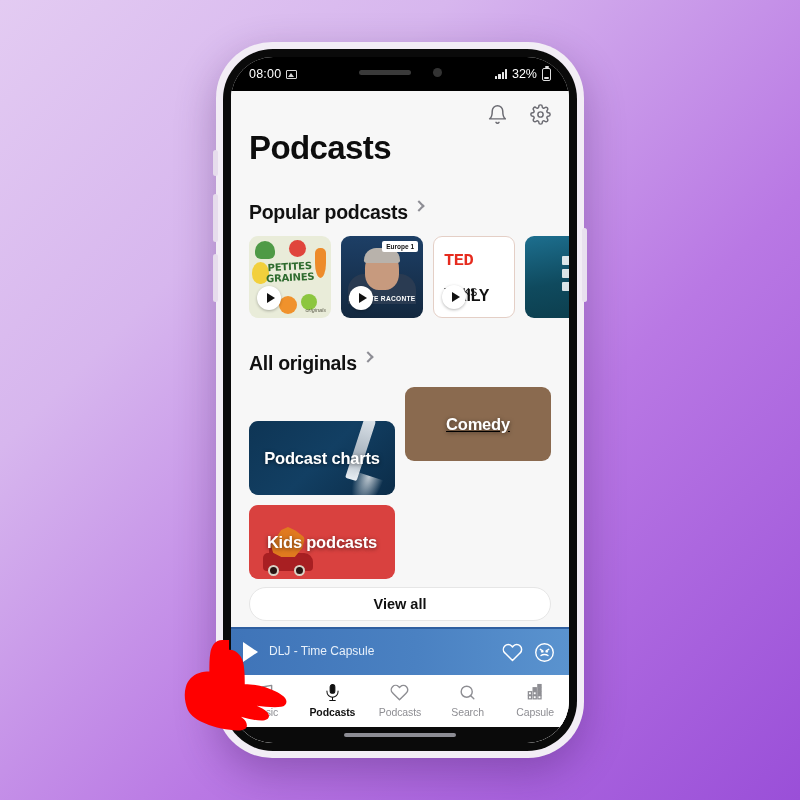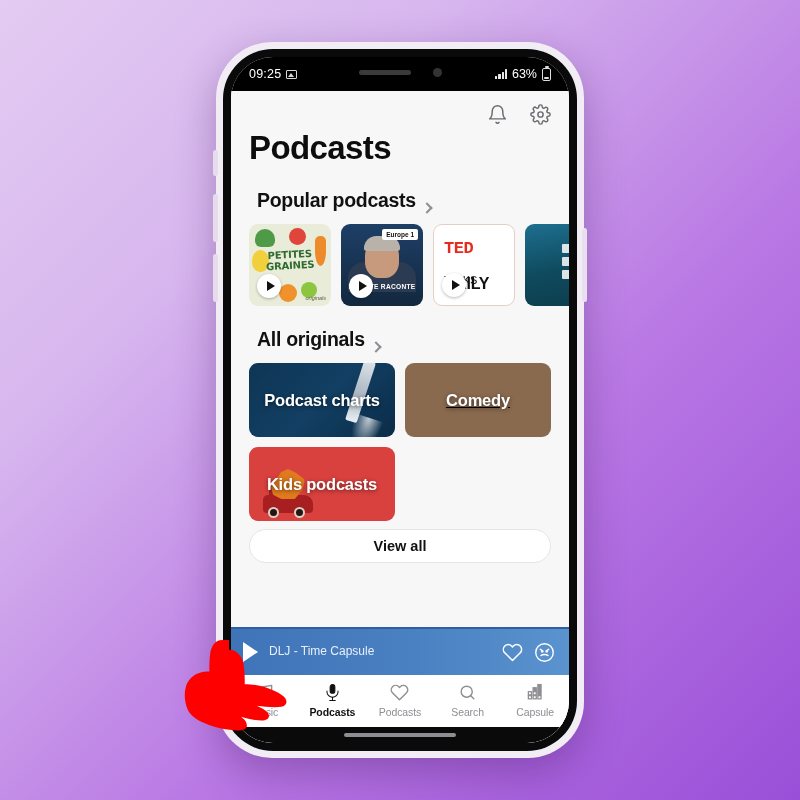--- a/index.html
+++ b/index.html
@@ -104,22 +104,22 @@
   #header-icons { display: flex; justify-content: flex-end; gap: 22px; height: 26px; align-items: center; }
   .hicon { width: 21px; height: 21px; color: #6b6b72; cursor: pointer; }
   .hicon svg { width: 100%; height: 100%; display: block; }
   #page-title {
     font-size: 33px; font-weight: 700; color: #0d0d0d;
     letter-spacing: -.6px; margin-top: 2px; line-height: 1.15;
   }
 
   
   .section-head {
-    display: flex; align-items: flex-end; gap: 7px;
-    padding: 0 26px; margin-top: 22px;
+    display: flex; align-items: flex-start; gap: 7px;
+    padding: 0 18px; margin-top: 34px;
   }
   .section-head .stitle {
     font-size: 19.5px; font-weight: 700; color: #111; letter-spacing: -.3px;
   }
   .chev {
     width: 8px; height: 8px; border-top: 2px solid #8d8d94; border-right: 2px solid #8d8d94;
     transform: rotate(45deg); margin-top: 1px;
   }
 
   
@@ -205,21 +205,21 @@
   }
   .cat-tile {
     height: 74px; border-radius: 9px; position: relative; overflow: hidden;
     display: flex; align-items: center; justify-content: center; cursor: pointer;
   }
   .cat-tile .ctext {
     position: relative; z-index: 2; text-align: center;
     color: #fff; font-size: 16.5px; font-weight: 700; line-height: 1.13;
     text-shadow: 0 1px 4px rgba(0,0,0,.55); letter-spacing: -.2px;
   }
-  #tile-charts { background: linear-gradient(135deg,#0e3555 0%, #123f63 50%, #0b2c48 100%); }
+  #tile-charts { background: linear-gradient(135deg,#0e3555 0%, #123f63 50%, #0b2c48 100%); margin-top: 34px; }
   #tile-charts .rocket {
     position:absolute; right:28px; top:-6px; width:12px; height:66px;
     background: linear-gradient(180deg,#dfe6ec 0%, #a9b4bf 60%, #e8eef3 100%);
     transform: rotate(18deg); border-radius: 6px 6px 2px 2px; z-index:1;
   }
   #tile-charts .plume {
     position:absolute; right:16px; bottom:-14px; width:30px; height:34px;
     background: radial-gradient(ellipse at top,rgba(255,255,255,.75),rgba(255,255,255,0) 70%);
     transform: rotate(18deg); z-index:1;
   }
@@ -304,35 +304,35 @@
   <div class="side-btn" id="btn-vol-up"></div>
   <div class="side-btn" id="btn-vol-dn"></div>
   <div class="side-btn" id="btn-power"></div>
 
   <div id="phone-inner"></div>
 
   <div id="screen">
 
     <div id="statusbar">
       <div id="status-left">
-        <span>09:25</span>
+        <span>08:00</span>
         <span class="status-img-icon"></span>
       </div>
       <div id="notch">
         <span class="speaker"></span>
         <span class="cam"></span>
       </div>
       <div id="status-right">
         <span class="signal">
             <i></i>
             <i></i>
             <i></i>
             <i></i>
           </span>
-        <span>63%</span>
+        <span>32%</span>
         <span class="batt">
             <i></i>
           </span>
       </div>
     </div>
 
     <div id="app">
       <div id="content">
 
         <div id="app-header">

